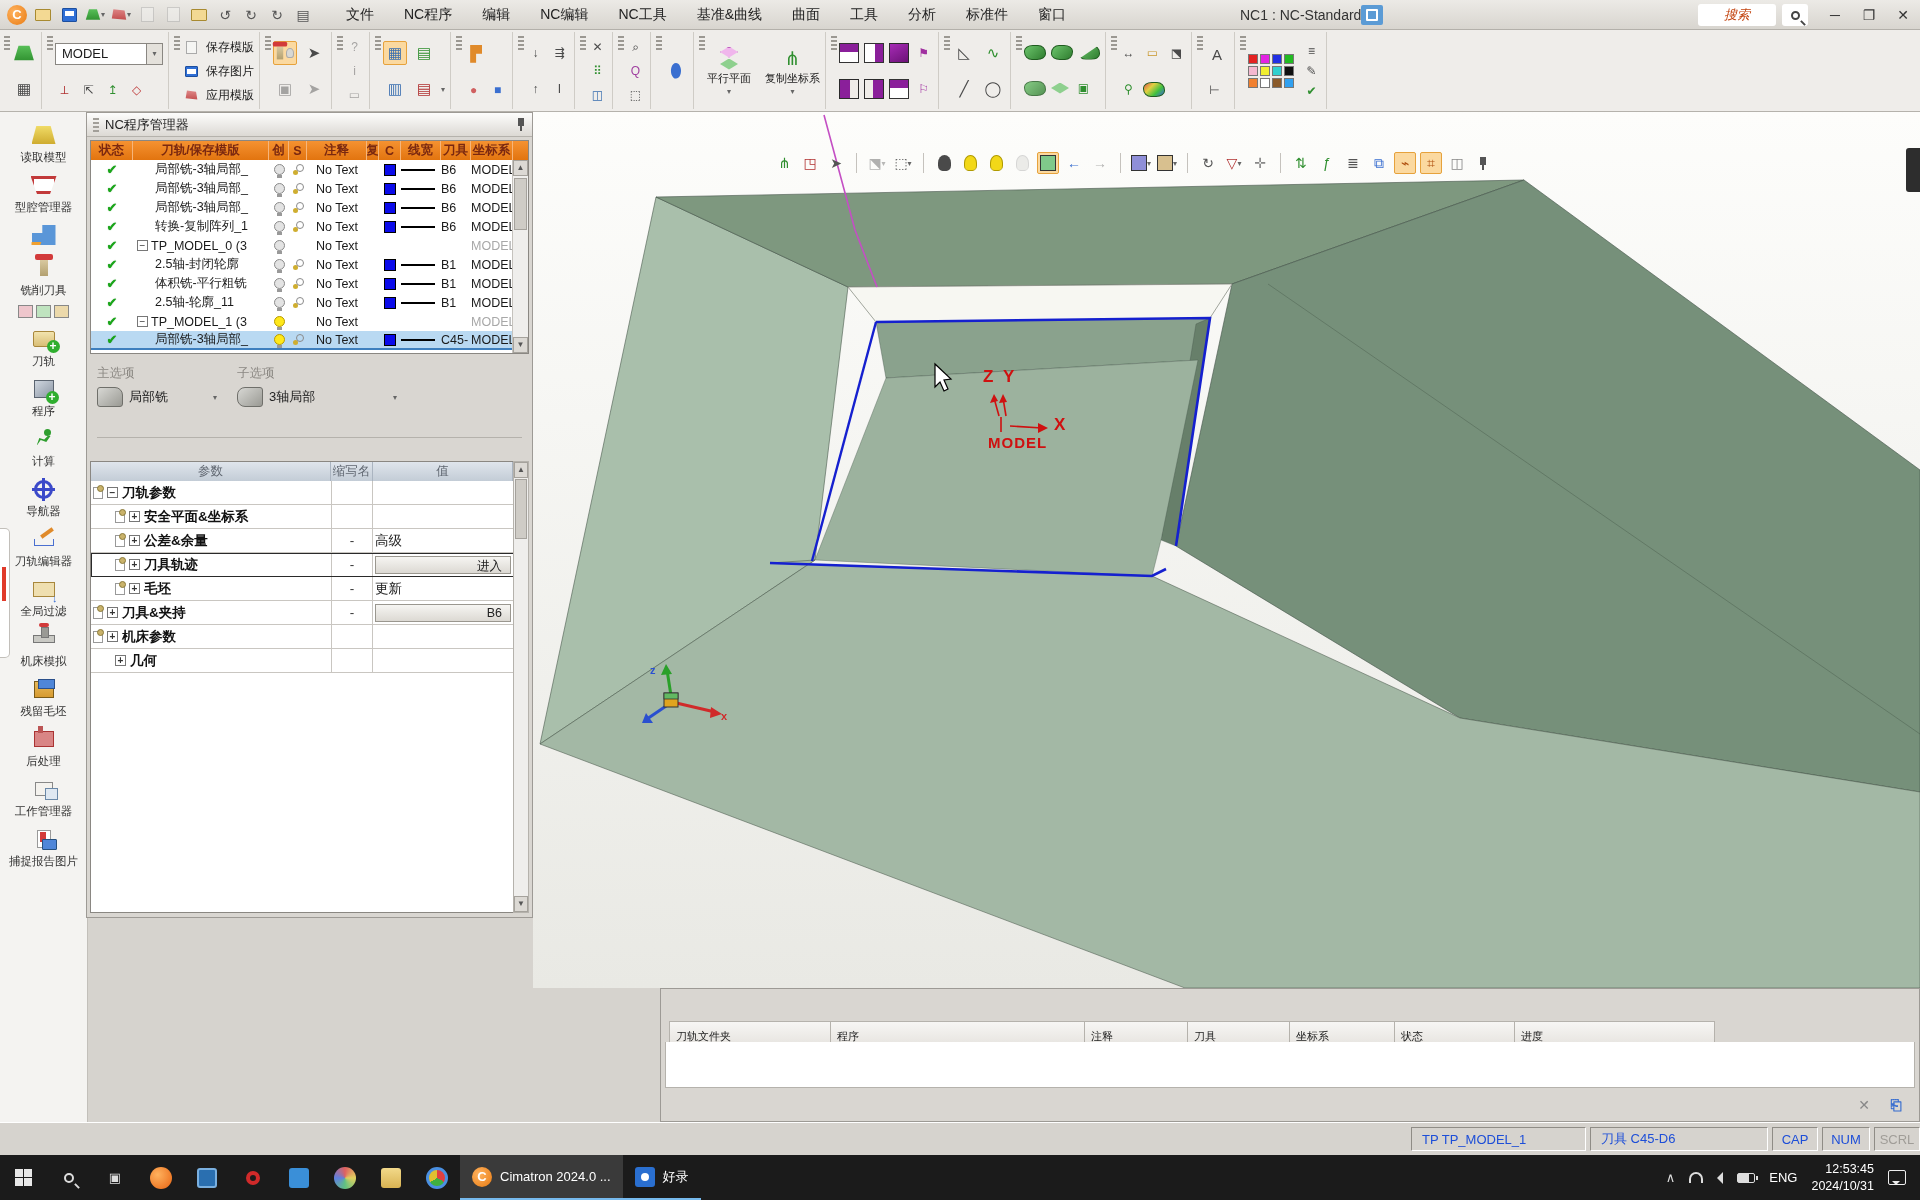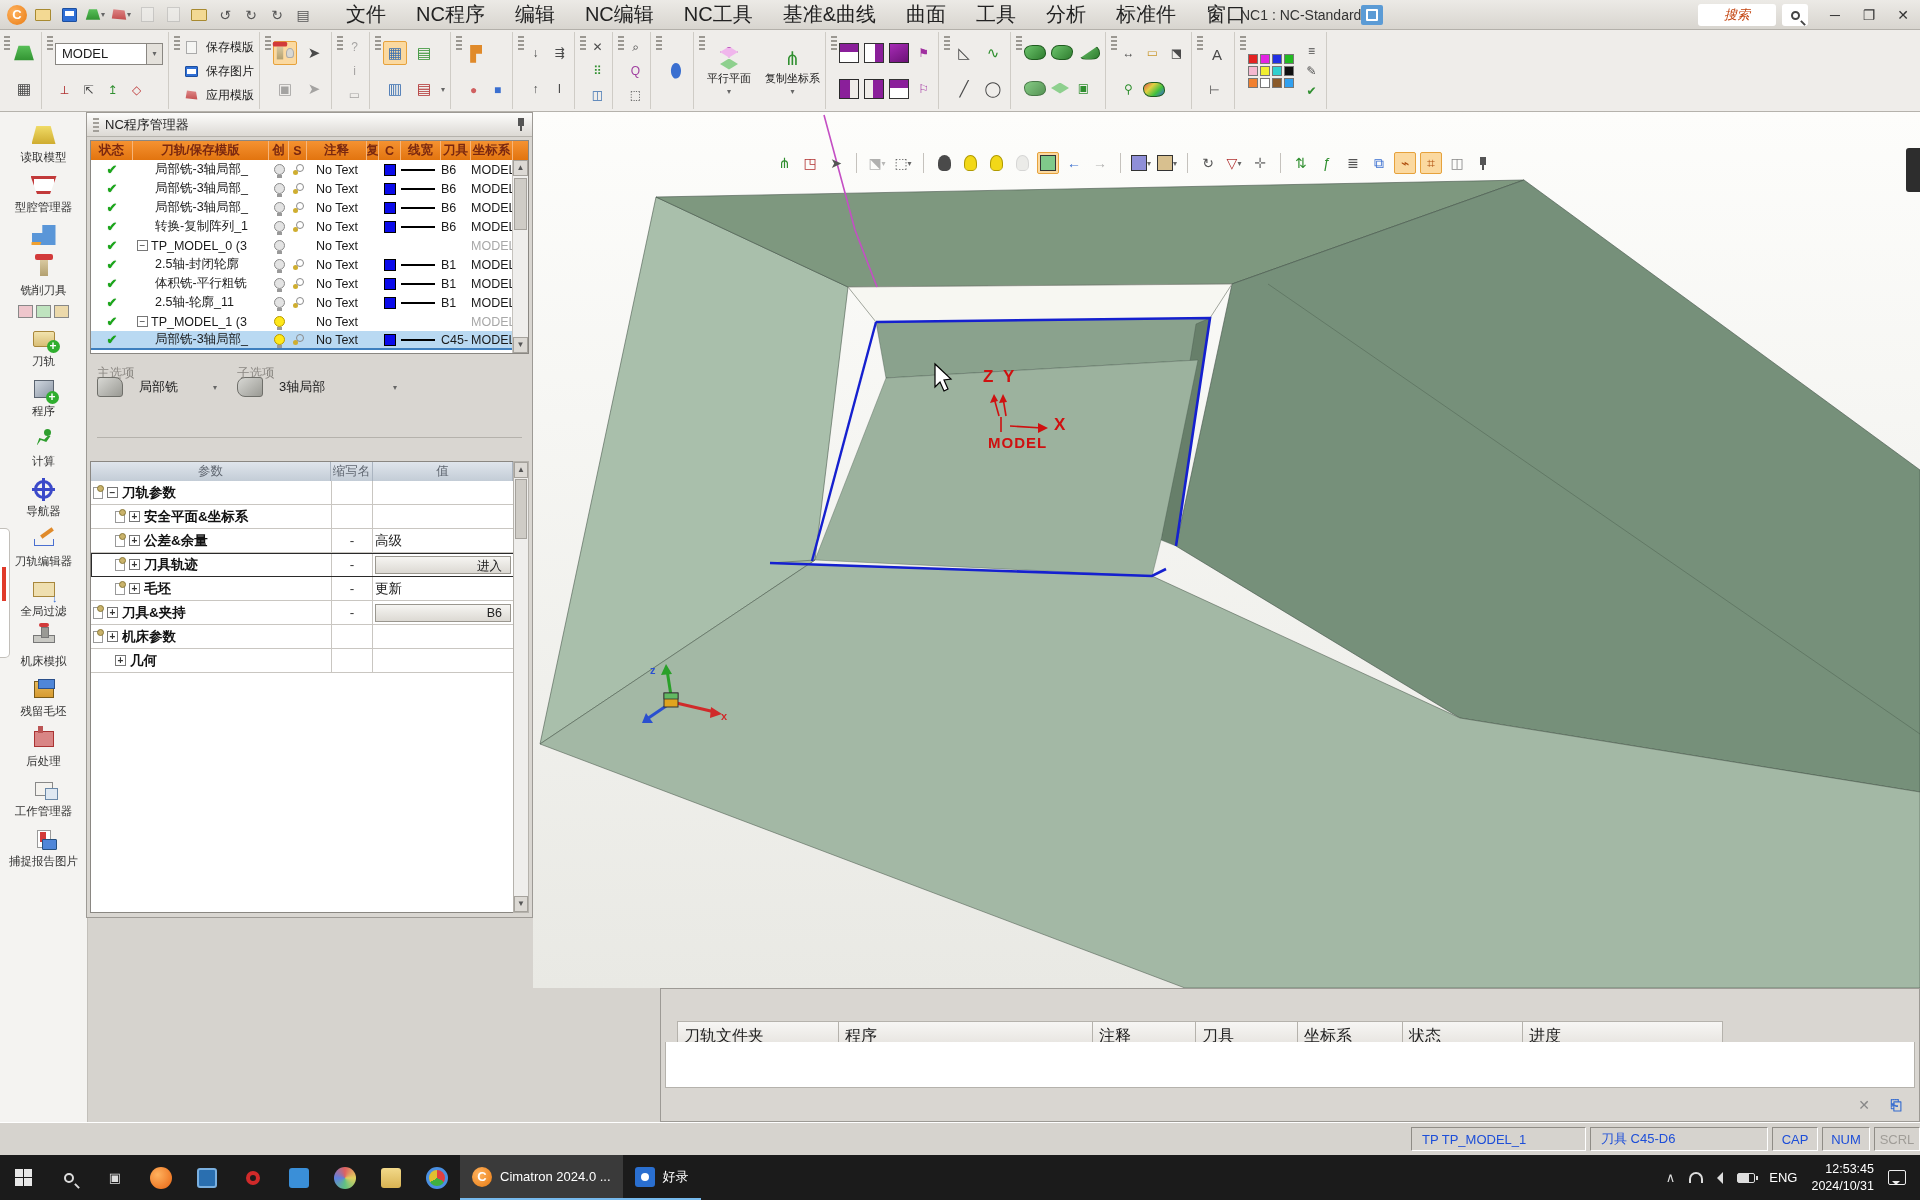--- a/index.html
+++ b/index.html
@@ -11,21 +11,21 @@
   .qico{width:22px;height:22px;display:flex;align-items:center;justify-content:center;font-size:14px;color:#555}
   .logo{width:20px;height:20px;border-radius:50%;background:radial-gradient(circle at 35% 35%,#ffb25e,#e87b12);color:#fff;font-weight:bold;display:flex;align-items:center;justify-content:center;font-size:13px}
   .fold{width:16px;height:12px;background:#f3d993;border:1px solid #a88a30;border-radius:1px}
   .savei{width:15px;height:14px;background:#2f6fd6;border:1px solid #1d4f9e;border-radius:1px}
   .savei::after{content:"";display:block;margin:2px auto 0;width:9px;height:5px;background:#fff}
   .gmod{width:16px;height:13px;background:linear-gradient(#5cc45c,#2e8f2e);clip-path:polygon(25% 10%,75% 10%,95% 90%,5% 90%)}
   .rmod{width:16px;height:13px;background:linear-gradient(#e08b8b,#c04848);clip-path:polygon(15% 10%,85% 20%,95% 90%,5% 80%)}
   .gpage{width:13px;height:15px;border:1px solid #aaa;background:#f5f5f3}
   .dd{font-size:8px;color:#666}
   .menus{display:flex;gap:26px;margin-left:24px}
-  .menu-item{font-size:20px;color:#222;padding:2px 2px;cursor:default}
+  .menu-item{font-size:14px;color:#222;padding:2px 2px;cursor:default}
   #wtitle{position:absolute;left:1240px;top:0;height:30px;display:flex;align-items:center;gap:0;font-size:14px;color:#333}
   .tsave{width:22px;height:20px;background:#5b9bd5;border-radius:2px;display:flex;align-items:center;justify-content:center}
   .tsave i{width:12px;height:12px;border:2px solid #fff;border-radius:1px;display:block}
   #searchbox{position:absolute;left:1698px;top:4px;width:78px;height:22px;background:#fff;border-radius:3px;display:flex;align-items:center;justify-content:center;font-size:13px;color:#c2410c;font-style:italic}
   #searchmag{position:absolute;left:1782px;top:4px;width:26px;height:22px;background:#fff;border-radius:3px;display:flex;align-items:center;justify-content:center}
   .mag{width:9px;height:9px;border:2px solid #444;border-radius:50%;position:relative}
   .mag::after{content:"";position:absolute;width:6px;height:2px;background:#444;transform:rotate(45deg);left:7px;top:9px}
   .wbtn{position:absolute;top:0;width:34px;height:30px;display:flex;align-items:center;justify-content:center;color:#333;font-size:14px}
   
   #ribbon{position:absolute;left:0;top:30px;width:1920px;height:82px;background:#efedea;border-bottom:1px solid #b5b2ac;display:flex;align-items:stretch;padding:2px 2px;gap:3px;overflow:hidden}
@@ -128,21 +128,21 @@
   .grp-name{padding-left:4px;display:flex;align-items:center;gap:3px;white-space:nowrap}
   .pmbox{width:11px;height:11px;border:1px solid #777;background:#fff;font-size:10px;line-height:9px;text-align:center;color:#333;flex:0 0 auto}
   .dimucs{color:#a8a8a8}
   .vsb{position:absolute;right:0;top:19px;bottom:0;width:16px;background:#efeeec;border-left:1px solid #c5c2bd}
   .sbtn{height:16px;background:#dcd9d4;border:1px solid #a5a29c;font-size:8px;color:#555;text-align:center;line-height:14px}
   .sth{position:absolute;left:1px;right:1px;top:18px;height:52px;background:#cfccc6;border:1px solid #a5a29c}
   .sbd{position:absolute;left:0;right:0;bottom:0}
   
   #opts{position:absolute;left:10px;top:252px;width:425px;height:96px;font-size:12.5px;color:#8a8782}
   .optlbl{position:absolute;top:0}
-  .optsel{position:absolute;top:12px;display:flex;align-items:center;gap:16px;color:#222;font-size:13px}
+  .optsel{position:absolute;top:22px;display:flex;align-items:center;gap:6px;color:#222;font-size:13px}
   .optico{width:26px;height:20px;background:linear-gradient(140deg,#d8d8d4,#9a9a94);border:1px solid #6f6f6a;border-radius:3px 8px 3px 3px}
   #opts hr{position:absolute;left:0;right:0;top:72px;border:none;border-top:1px solid #b5b2ac}
   #params{position:absolute;left:3px;top:348px;width:439px;height:452px;background:#fff;border:1px solid #8a8782}
   .prh{display:flex;height:19px;background:linear-gradient(#dfe5ec,#c3ccd6);color:#5f6670;font-size:12.5px}
   .prh div{display:flex;align-items:center;justify-content:center;border-right:1px solid #aab4c0}
   .pc0{width:240px}.pc1{width:42px}.pc2{width:140px}
   .pr{display:flex;height:24px;border-bottom:1px solid #c9c6c1;align-items:center;font-size:13.5px;font-weight:bold;color:#111}
   .pr .pc0{display:flex;align-items:center;gap:4px;justify-content:flex-start;padding-left:2px;height:100%}
   .pr .pc1{display:flex;align-items:center;justify-content:center;font-weight:normal;color:#333;border-left:1px solid #c9c6c1;border-right:1px solid #c9c6c1;height:100%}
   .pr .pc2{display:flex;align-items:center;padding:1px 2px;font-weight:normal;color:#222;height:100%}
@@ -160,21 +160,21 @@
   .vbulb{width:13px;height:16px;border-radius:50% 50% 35% 35%}
   .b-dk{background:#4a4a4a}.b-yl{background:#f2d818;border:1px solid #b09a00}.b-gr{background:#d8d8d4;border:1px solid #aaa}
   .vcube{width:16px;height:16px;border:1px solid #333}
   #scene{position:absolute;left:0;top:0}
   .axlbl{position:absolute;color:#cf1010;font-weight:bold;font-size:17px;letter-spacing:1px}
   .axmodel{font-size:15px}
   .trlbl{position:absolute;font-size:11px;font-weight:bold}
   #right-tab{position:absolute;right:0;top:36px;width:14px;height:44px;background:#2d2d2d;border-radius:3px 0 0 3px}
   
   #monitor{position:absolute;left:660px;top:988px;width:1260px;height:134px;background:#d9d6d1;border:1px solid #9d9a95}
-  #moncols{position:absolute;left:16px;top:32px;display:flex;height:30px;font-size:16px}
+  #moncols{position:absolute;left:8px;top:32px;display:flex;height:30px;font-size:11px}
   #moncols div{background:linear-gradient(#f7f6f4,#e3e0db);border:1px solid #b5b2ac;border-left:none;display:flex;align-items:center;padding-left:6px;color:#222}
   #moncols div:first-child{border-left:1px solid #b5b2ac}
   #monbody{position:absolute;left:4px;top:53px;right:4px;height:46px;background:#fff;border:1px solid #b5b2ac;border-top:none}
   .monico{position:absolute;bottom:6px;width:22px;height:20px;display:flex;align-items:center;justify-content:center;font-size:14px}
   
   #statusbar{position:absolute;left:0;top:1122px;width:1920px;height:33px;background:#d6d3ce;border-top:1px solid #fff;display:flex;align-items:center;justify-content:flex-end;font-size:13px;gap:4px;padding-right:0}
   .scell{height:24px;border:1px solid;border-color:#8f8c86 #fff #fff #8f8c86;display:flex;align-items:center;padding:0 10px;color:#1d4ed8;white-space:nowrap}
   .scell.dim{color:#a09d98}
   
   #taskbar{position:absolute;left:0;top:1155px;width:1920px;height:45px;background:#1b1b1b;display:flex;align-items:center;color:#fff}

